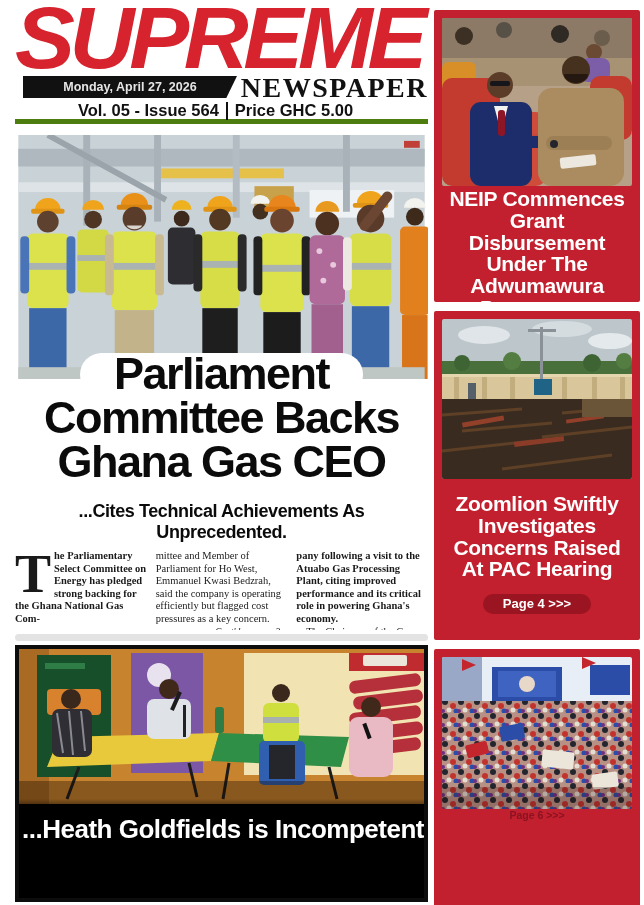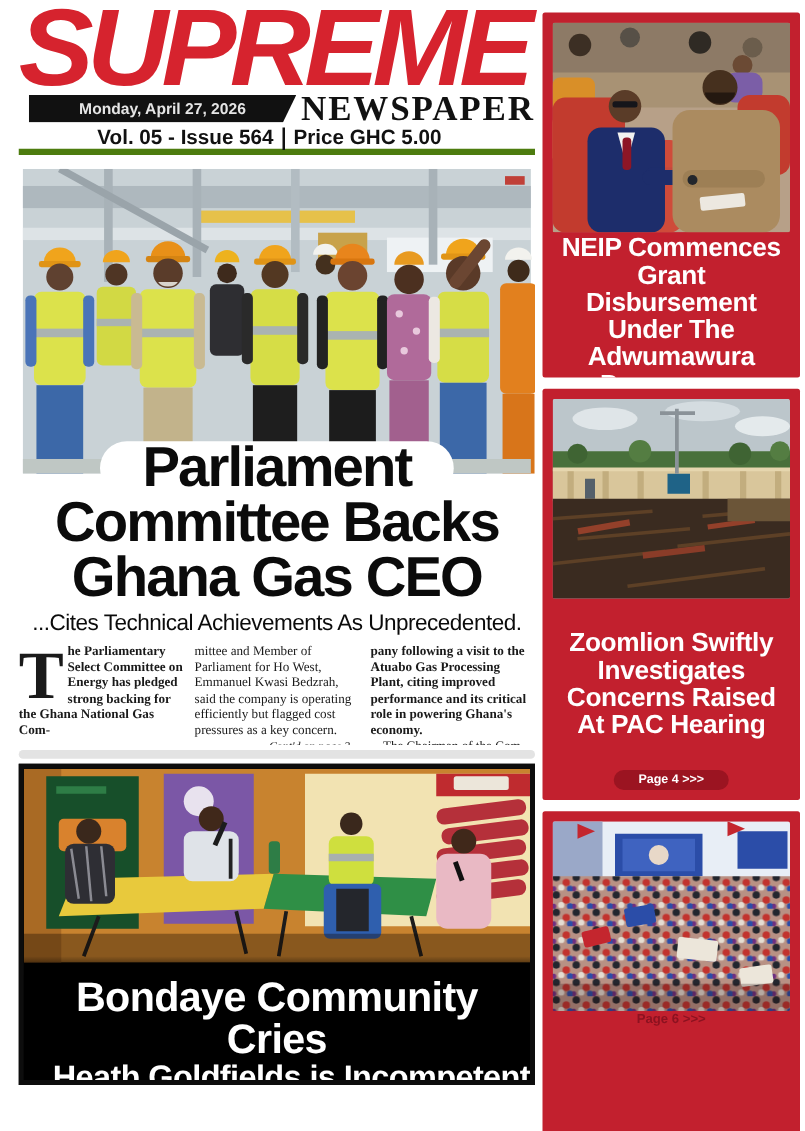--- a/index.html
+++ b/index.html
@@ -26,21 +26,21 @@
   .vol-divider { width:2px; height:18px; background:#111; }
 
   .lead-photo-wrap { margin-top:11px; height:244px; overflow:hidden; }
   .lead-photo-wrap svg { display:block; }
 
   .headline-wrap { position:relative; margin-top:-26px; text-align:center; z-index:2;
                    font-weight:bold; color:#0b0b0b; }
   .h1a { display:inline-block; background:#fff; border-radius:22px; padding:0 34px 0;
          font-size:45px; letter-spacing:-1.5px; line-height:0.95; }
   .h1b,.h1c { font-size:45px; letter-spacing:-1.5px; line-height:0.98; }
-  .subhead { margin-top:4px; font-size:18px; font-weight:normal; letter-spacing:-0.4px; }
+  .subhead { margin-top:17px; font-size:18px; font-weight:bold; letter-spacing:-0.4px; }
 
   .body-cols { display:flex; gap:9px; margin-top:7px; height:80px; overflow:hidden;
                font-family:"Liberation Serif", serif; font-size:10.5px; line-height:1.2;
                color:#1a1a1a; text-align:left; }
   .body-cols .col { width:132px; }
   .col-bold { font-weight:bold; }
   .drop-cap { float:left; font-size:54px; line-height:0.78; font-weight:bold;
               padding-right:3px; padding-top:3px; }
   .chairman { display:block; text-indent:10px; font-weight:normal; }
   .contd { display:block; text-align:right; font-style:italic; font-size:9.5px; margin-top:1px; }
@@ -60,22 +60,22 @@
   .sidebar { width:206px; margin-left:6px; padding-top:10px; }
   .panel { background:#c2202e; border-radius:2px; padding:8px 8px 6px; display:flex;
            flex-direction:column; align-items:center; overflow:hidden; }
   .panel + .panel { margin-top:9px; }
   .panel-1 { height:292px; } .panel-2 { height:329px; } .panel-3 { height:276px; }
   .panel-photo { width:190px; overflow:hidden; border-radius:2px; flex:none; }
   .panel-photo svg { display:block; }
   .panel-headline { flex:1; display:flex; align-items:center; justify-content:center;
                     color:#fff; font-weight:bold; font-size:21px; line-height:1.04;
                     letter-spacing:-0.3px; text-align:center; padding:2px 2px; }
-  .page-badge { flex:none; background:#9b1421; color:#fff; font-size:10px; font-weight:bold;
-                padding:2px 20px 3px; border-radius:12px; margin-bottom:2px; }
+  .page-badge { flex:none; background:#9b1421; color:#fff; font-size:13px; font-weight:bold;
+                padding:2px 20px 3px; border-radius:12px; margin-bottom:20px; }
   .page-plain { flex:none; color:#8c1220; font-size:10.5px; font-weight:bold; margin-bottom:0; }
 </style>
 </head>
 <body>
 
 <div class="page">
 
   <div class="main-col">
 
     <div class="masthead">
@@ -262,21 +262,20 @@
         <rect x="244" y="68" width="36" height="6" fill="#a8b0ae"></rect>
         <rect x="240" y="92" width="46" height="44" rx="5" fill="#2f5fae"></rect>
         <rect x="250" y="96" width="26" height="34" fill="#24262c"></rect>
 
         <circle cx="352" cy="58" r="10" fill="#40281a"></circle>
         <rect x="330" y="68" width="44" height="60" rx="9" fill="#e9b9c4"></rect>
         <rect x="346" y="74" width="4" height="16" fill="#111" transform="rotate(-20 348 82)"></rect>
         <rect y="132" width="405" height="23" fill="rgba(20,10,0,0.35)"></rect>
       </svg>
       <div class="secondary-overlay">
-        <div class="sec-h">Bondaye Community Cries</div>
         <div class="sec-sub">...Heath Goldfields is Incompetent</div>
 
       </div>
     </div>
   </div>
 
   <div class="sidebar">
 
     <div class="panel panel-1">
       <div class="panel-photo">

